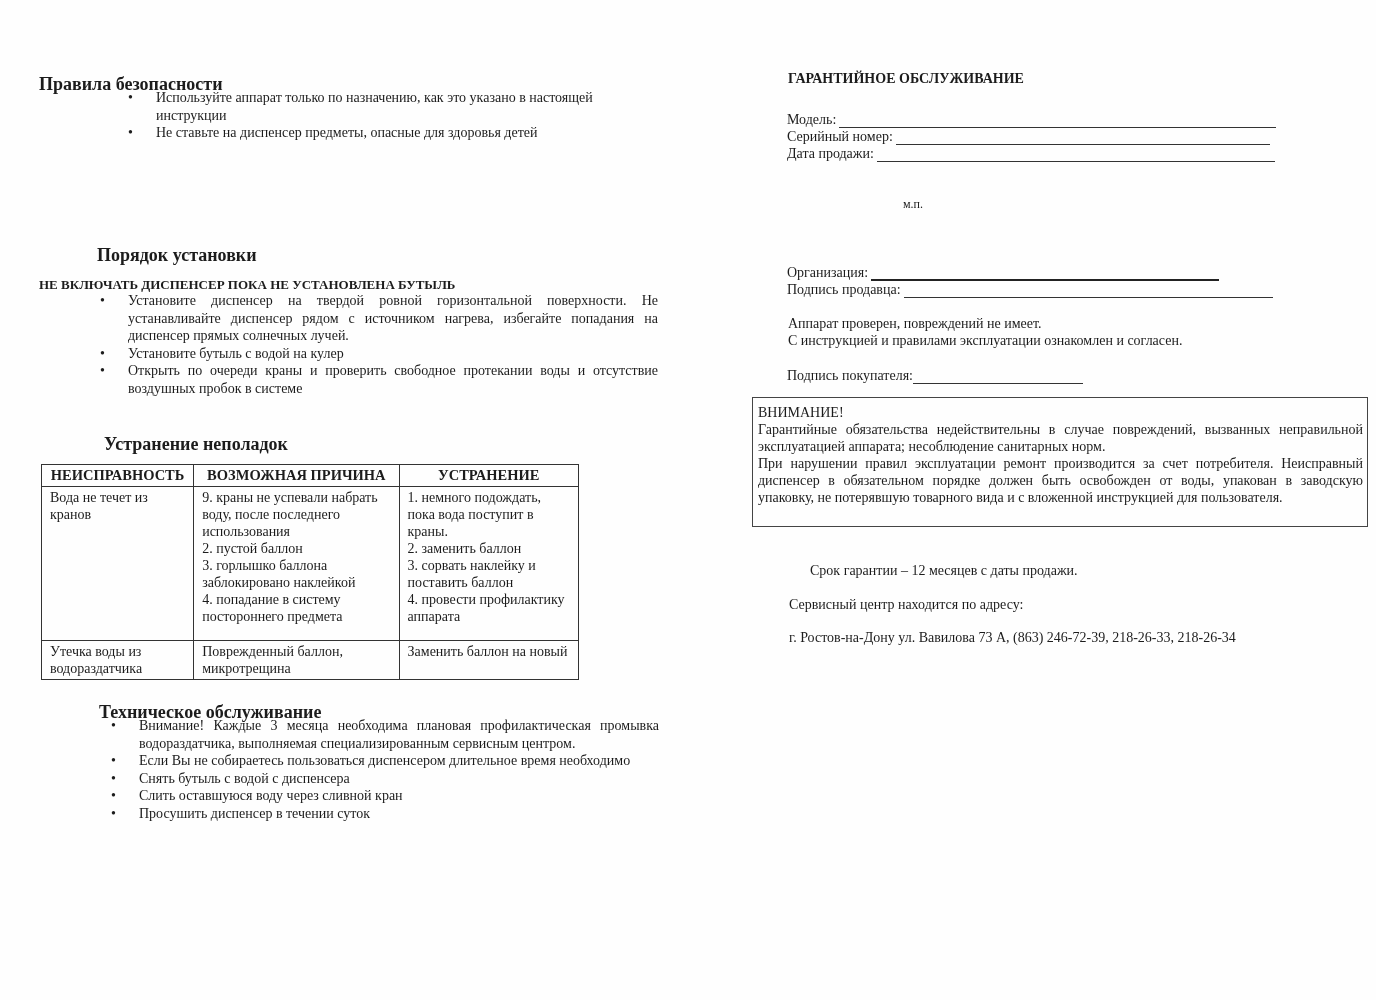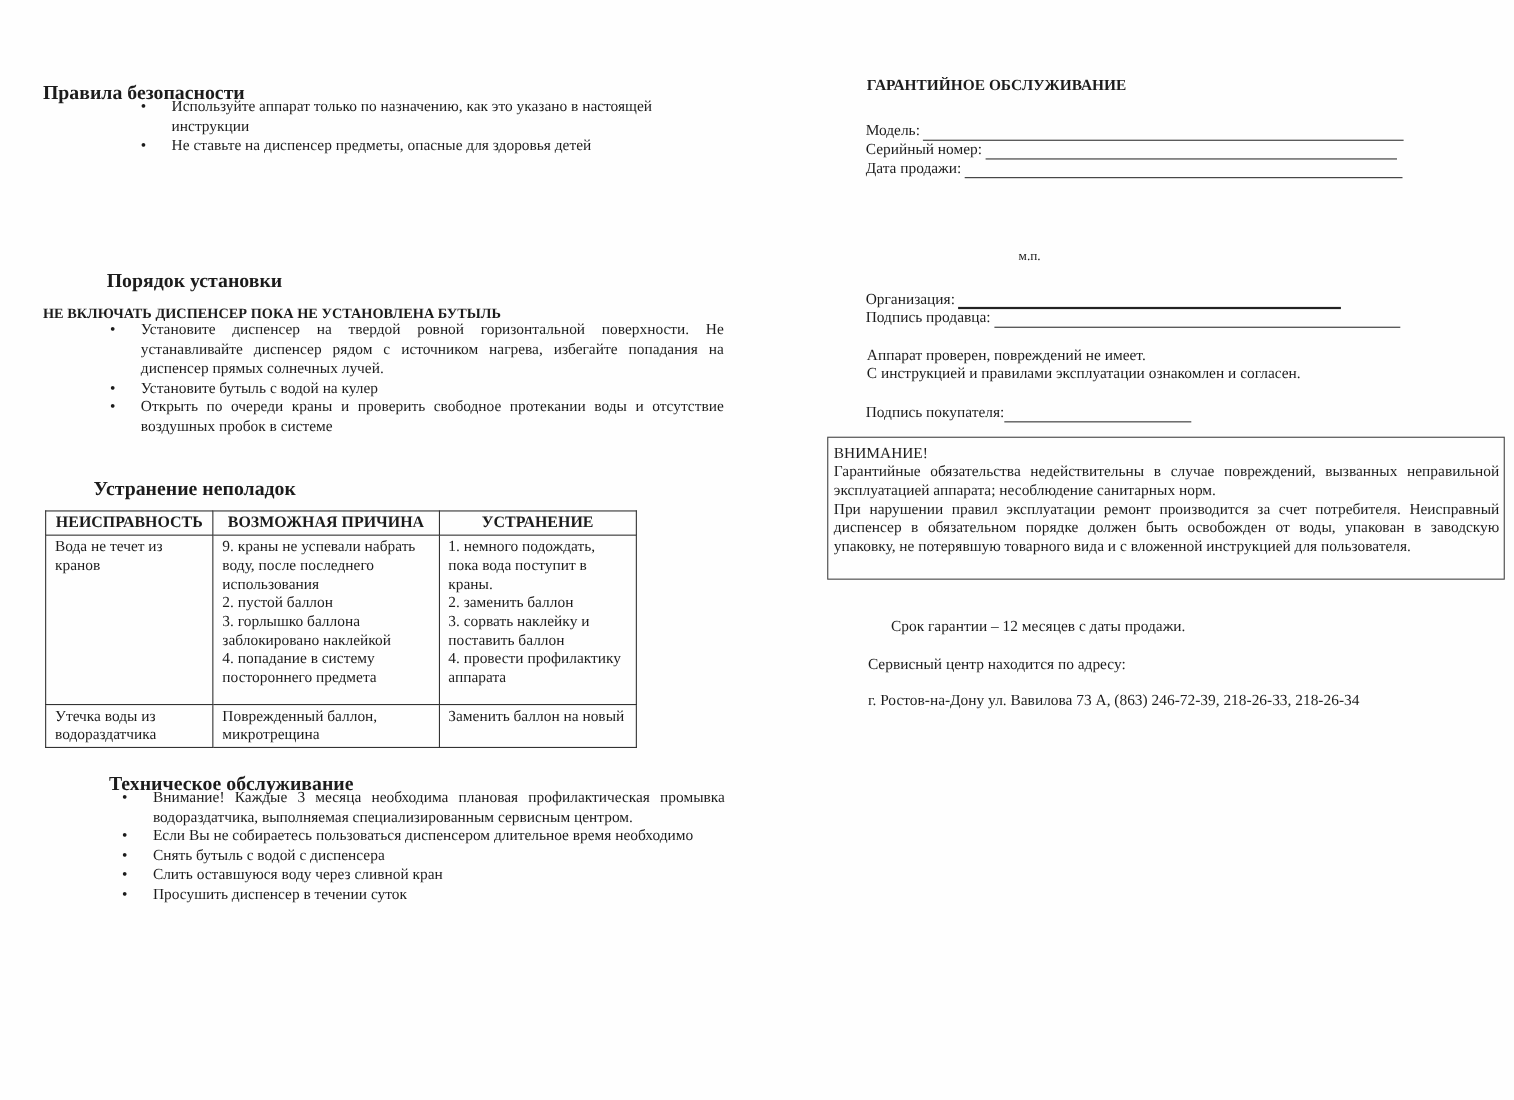--- a/index.html
+++ b/index.html
@@ -32,21 +32,21 @@
 </style>
 
 <div class="abs h-bold" style="left:97px;top:245px;">Порядок установки</div>
 <div class="abs h-bold" style="left:39px;top:277px;font-size:13px;">НЕ ВКЛЮЧАТЬ ДИСПЕНСЕР ПОКА НЕ УСТАНОВЛЕНА БУТЫЛЬ</div>
 <ul class="bl" style="left:128px;top:292px;width:530px;">
   <li class="just">Установите диспенсер на твердой ровной горизонтальной поверхности. Не устанавливайте диспенсер рядом с источником нагрева, избегайте попадания на диспенсер прямых солнечных лучей.</li>
   <li>Установите бутыль с водой на кулер</li>
   <li class="just">Открыть по очереди краны  и проверить свободное протекании воды и отсутствие воздушных пробок в системе</li>
 </ul>
 
-<div class="abs h-bold" style="left:85px;top:434px;">Устранение неполадок</div>
+<div class="abs h-bold" style="left:104px;top:434px;">Устранение неполадок</div>
 
 <table class="tbl">
   <colgroup>
       <col style="width:156px">
       <col style="width:244px">
       <col style="width:207px">
     </colgroup>
   <tbody>
       <tr>
     <th>НЕИСПРАВНОСТЬ</th>
@@ -93,21 +93,21 @@
 </div>
 <div class="field" style="top:128px;">
   <span>Серийный номер:</span>
   <span class="line" style="width:374px"></span>
 </div>
 <div class="field" style="top:145px;">
   <span>Дата продажи:</span>
   <span class="line" style="width:398px"></span>
 </div>
 
-<div class="abs" style="left:926px;top:197px;font-size:12px;margin-top:28px;">м.п.</div>
+<div class="abs" style="left:903px;top:197px;font-size:12px;">м.п.</div>
 
 <div class="field" style="top:264px;">
   <span>Организация:</span>
   <span class="line" style="width:348px;border-bottom:2px solid #222"></span>
 </div>
 <div class="field" style="top:281px;">
   <span>Подпись продавца:</span>
   <span class="line" style="width:369px"></span>
 </div>
 

